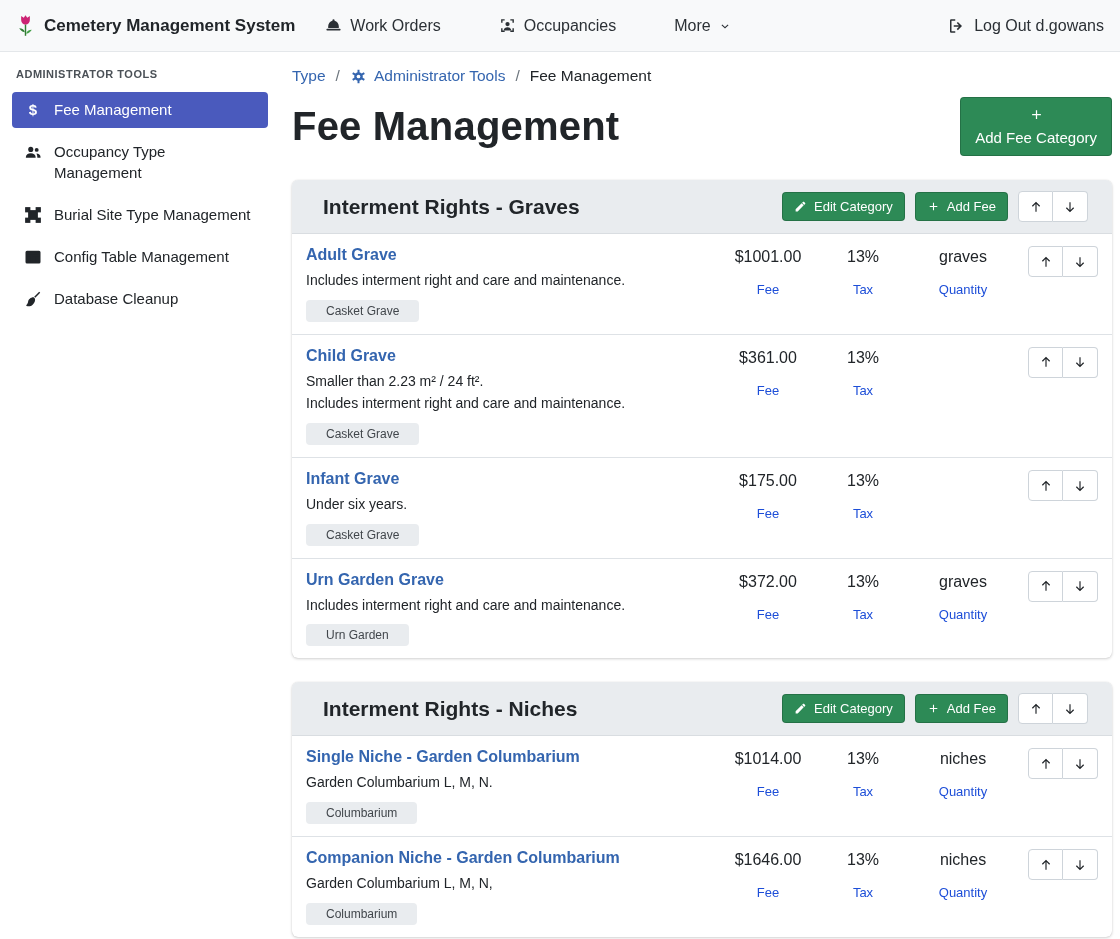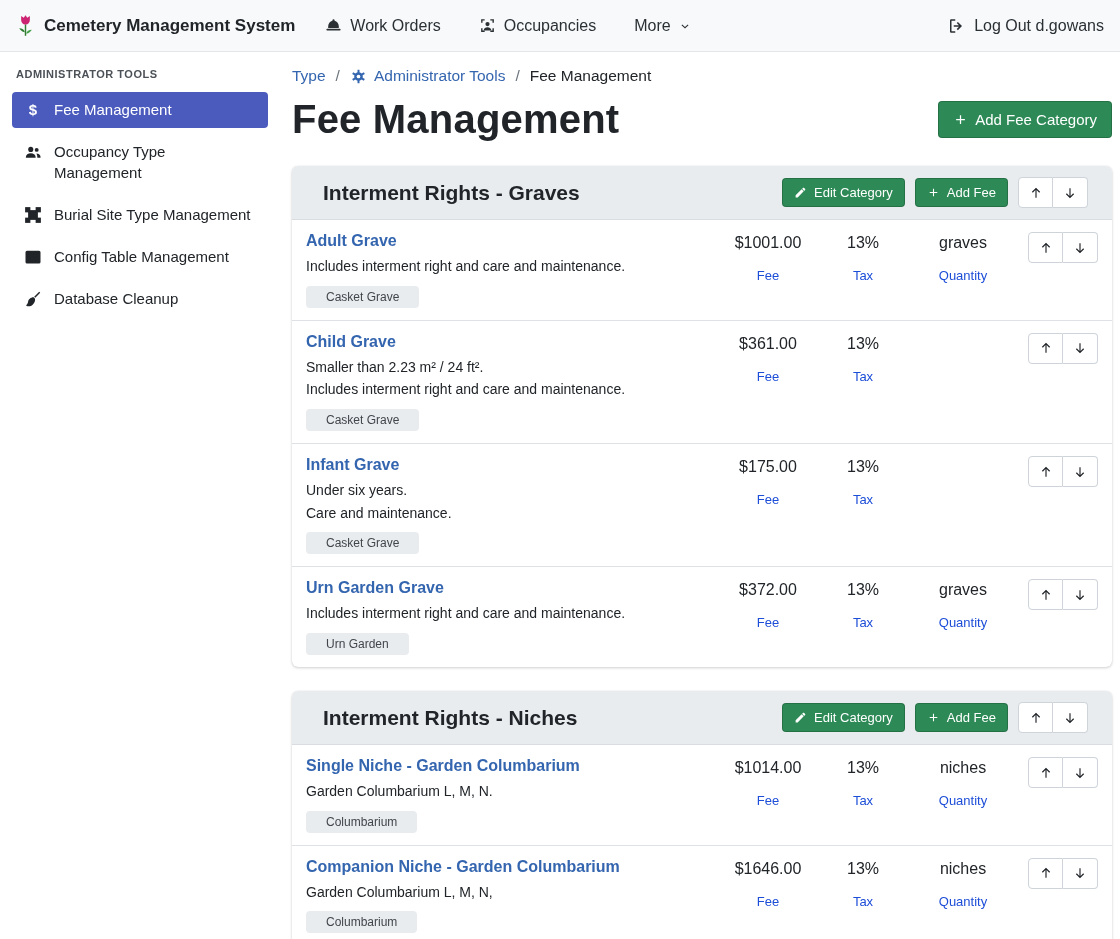--- a/index.html
+++ b/index.html
@@ -18,21 +18,21 @@
     font-family:"Liberation Sans",sans-serif;
     display:grid;
     grid-template-columns:280px 1fr;
     grid-template-rows:52px 1fr;
     grid-template-areas:"nav nav" "side main";
   }
   svg{fill:currentColor;}
   
   .topbar{grid-area:nav;background:#f8f9fa;border-bottom:1px solid #e4e7ea;display:flex;align-items:center;padding:0 16px;}
   .brand{display:flex;align-items:center;gap:9px;font-size:17px;font-weight:700;color:#212529;text-decoration:none;}
-  .nav-items{display:flex;gap:38px;margin-left:30px;}
+  .nav-items{display:flex;gap:58px;margin-left:30px;}
   .nav-item{display:flex;align-items:center;gap:8px;font-size:16px;color:#2b3035;text-decoration:none;cursor:pointer;}
   .nav-item svg{width:17px;height:17px;}
   .chev{width:12px!important;height:12px!important;margin-top:2px;}
   .logout{margin-left:auto;display:flex;align-items:center;gap:9px;font-size:16px;color:#2b3035;text-decoration:none;cursor:pointer;}
   .logout svg{width:18px;height:18px;}
   
   .sidebar{grid-area:side;background:#fff;padding-top:12px;}
   .side-heading{font-size:11px;font-weight:700;letter-spacing:.5px;color:#4b5157;text-transform:uppercase;padding:4px 16px 12px;}
   .side-item{display:flex;align-items:flex-start;gap:11px;margin:0 12px 6px;padding:8px 11px;border-radius:4px;font-size:15px;line-height:1.35;color:#212529;text-decoration:none;cursor:pointer;}
   .side-item .sicon{width:20px;flex:none;display:flex;justify-content:center;margin-top:1px;}
@@ -44,21 +44,21 @@
   .breadcrumb{display:flex;align-items:center;gap:10px;font-size:15.5px;}
   .crumb-link{color:var(--link);text-decoration:none;display:flex;align-items:center;gap:7px;cursor:pointer;}
   .crumb-link svg{width:17px;height:17px;}
   .crumb-sep{color:var(--muted);}
   .crumb-current{color:#212529;}
   .title-row{display:flex;align-items:center;justify-content:space-between;margin-top:12px;}
   h1{margin:0;font-size:40px;font-weight:600;letter-spacing:.2px;}
   
   .btn{font-family:inherit;cursor:pointer;display:inline-flex;align-items:center;gap:7px;border-radius:4px;border:1px solid rgba(0,0,0,.18);}
   .btn-green{background:var(--green);color:#fff;}
-  .btn-lg{font-size:15px;padding:9px 14px;}
+  .btn-lg{font-size:15px;padding:9px 14px;flex-direction:column;}
   .btn-sm{font-size:13px;padding:6px 11px;}
   .btn svg{width:13px;height:13px;}
   .btn-lg svg{width:15px;height:15px;}
   .arrow-group{display:inline-flex;}
   .arrow-btn{width:35px;height:31px;background:#fff;border:1px solid #ced4da;display:inline-flex;align-items:center;justify-content:center;cursor:pointer;color:#212529;padding:0;}
   .arrow-group .arrow-btn:first-child{border-radius:4px 0 0 4px;}
   .arrow-group .arrow-btn:last-child{border-radius:0 4px 4px 0;border-left:none;}
   .arrow-btn svg{width:14px;height:14px;}
   
   .card{margin-top:24px;border-radius:6px;background:#fff;box-shadow:0 1px 3px rgba(0,0,0,.18),0 0 1px rgba(0,0,0,.15);overflow:hidden;}
@@ -337,21 +337,20 @@
                     </svg>
                   </span>
         </button>
       </span>
     </div>
   </div>
           <div class="fee-row">
     <div class="fee-main">
       <a class="fee-name">Infant Grave</a>
       <div class="desc">Under six years.</div>
-      <div class="desc">Care and maintenance.</div>
       <div><span class="tag">Casket Grave</span></div>
     </div>
     <div class="col col-fee">
       <div class="value">$175.00</div>
       <div class="label">Fee</div>
     </div>
     <div class="col col-tax">
       <div class="value">13%</div>
       <div class="label">Tax</div>
     </div>

